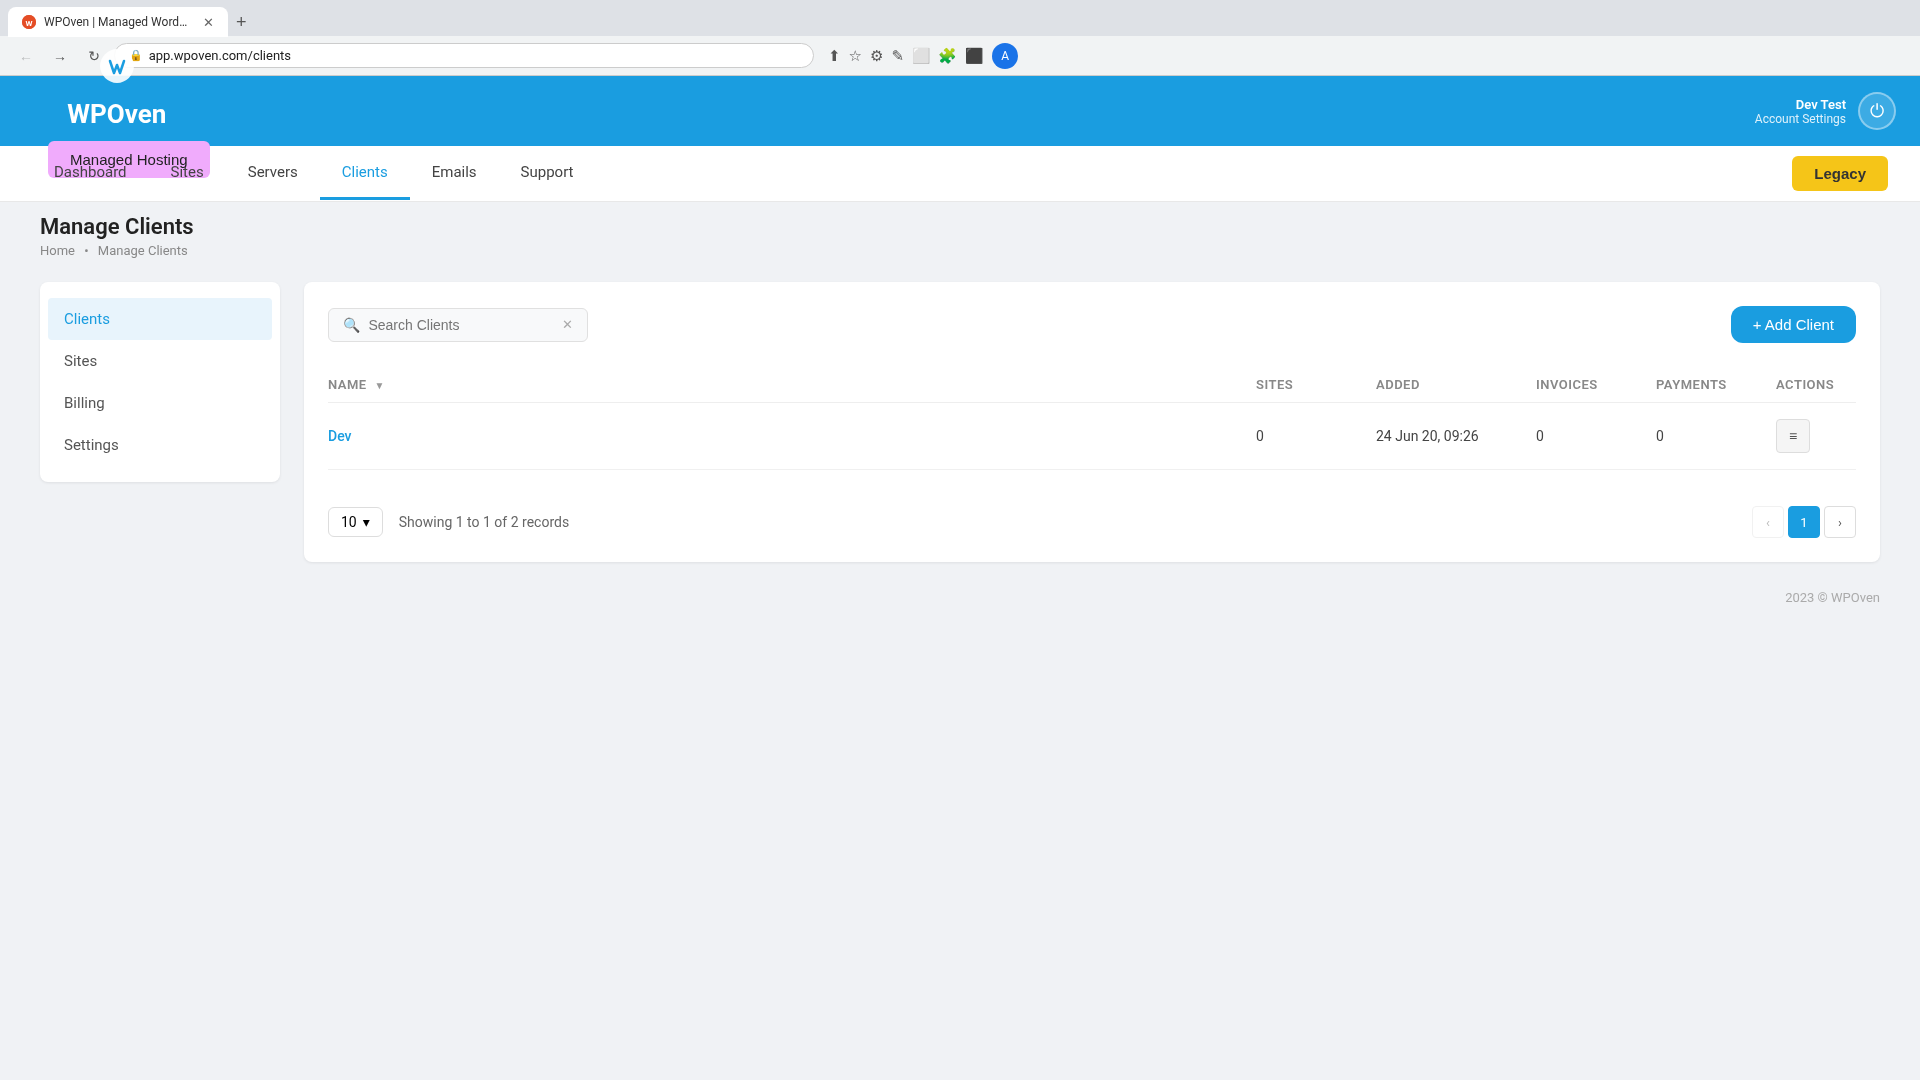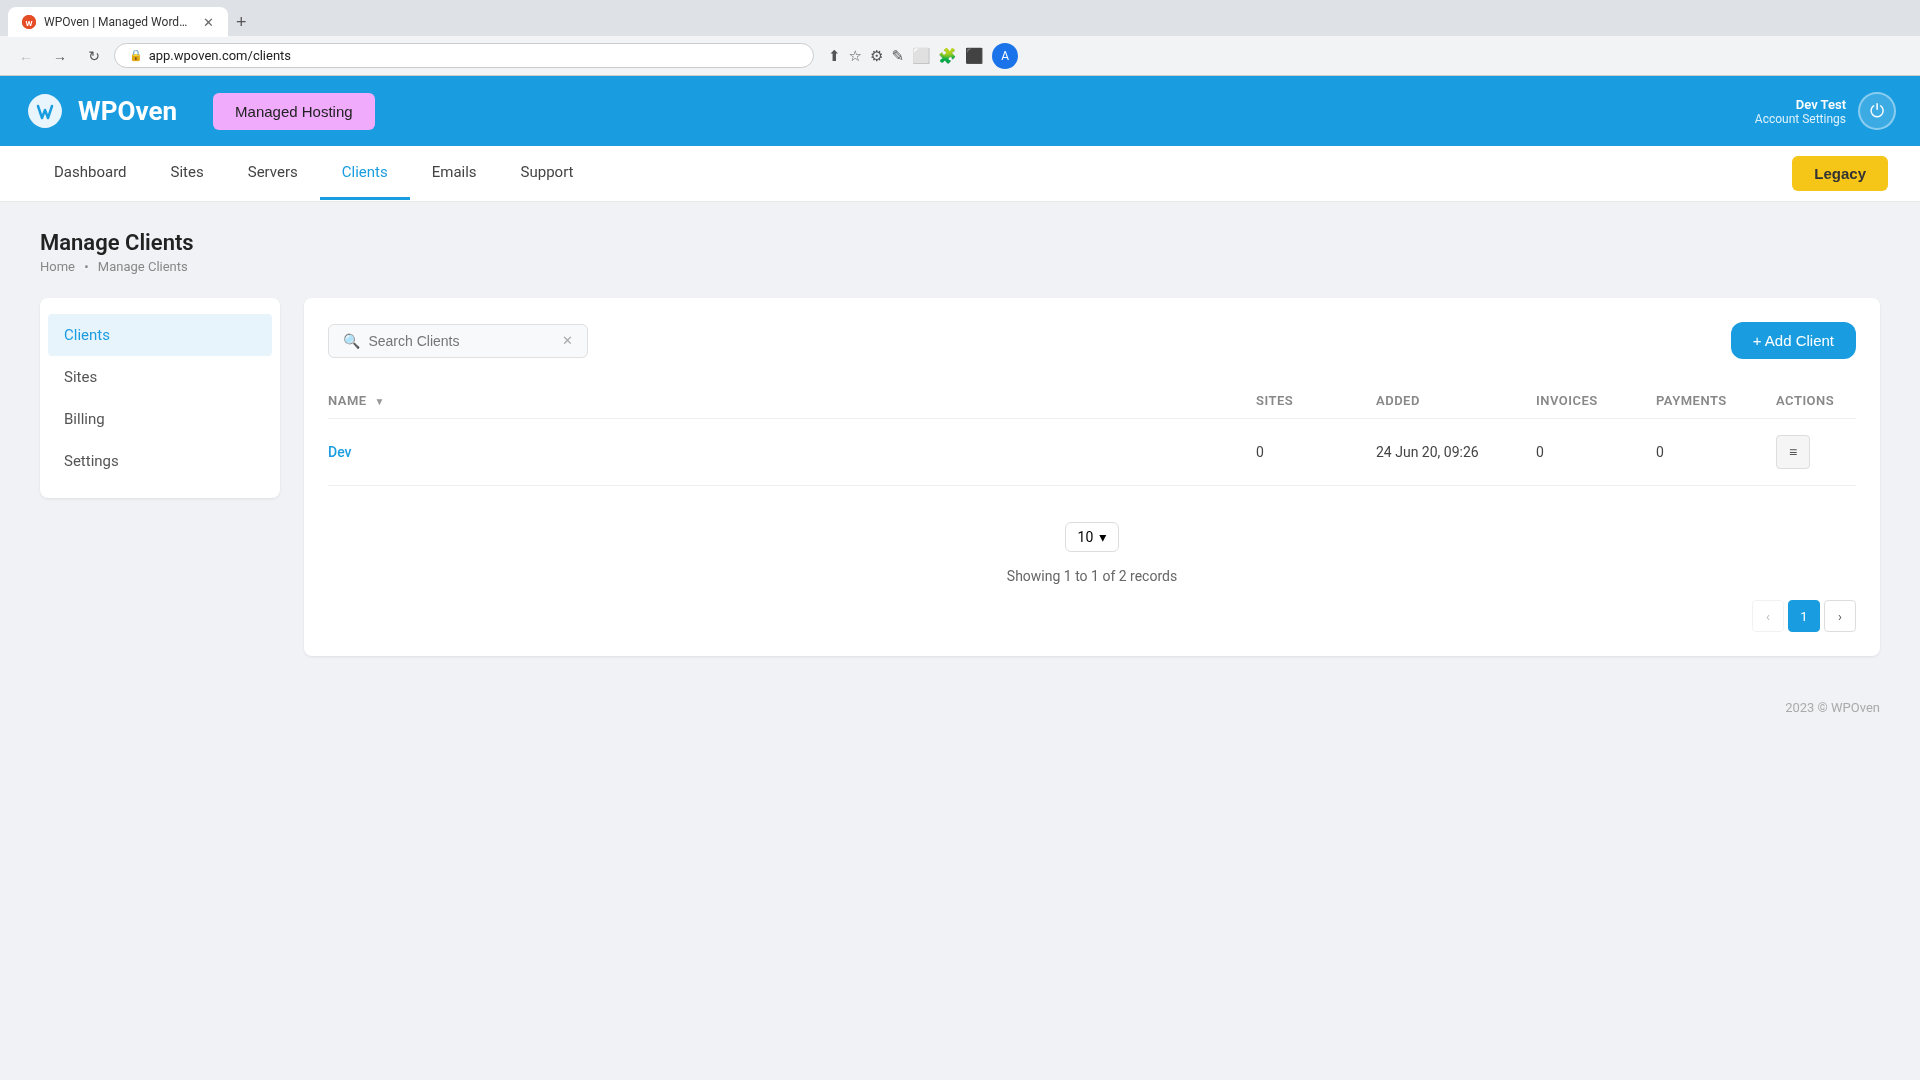--- a/index.html
+++ b/index.html
@@ -18,40 +18,40 @@
     .browser-nav-btn.disabled { opacity: 0.35; cursor: default; }
     .browser-address-bar { flex: 1; background: #fff; border: 1px solid #ccc; border-radius: 20px; padding: 4px 14px; font-size: 13px; color: #222; display: flex; align-items: center; gap: 6px; max-width: 700px; }
     .browser-address-bar .lock-icon { color: #555; font-size: 11px; }
     .browser-address-bar .url-text { color: #222; font-size: 13px; }
     .browser-right-icons { display: flex; align-items: center; gap: 8px; margin-left: 8px; }
     .browser-right-icons span { font-size: 15px; color: #555; cursor: pointer; }
     .browser-avatar { width: 26px; height: 26px; border-radius: 50%; background: #1a73e8; color: white; font-size: 12px; display: flex; align-items: center; justify-content: center; cursor: pointer; }
 
     
     .app-header { background: #1a9de0; display: flex; align-items: center; padding: 0 24px; height: 70px; }
-    .logo-area { display: flex; align-items: center; gap: 12px; }
+    .logo-area { display: flex; align-items: center; gap: 12px; flex-direction: column; }
     .logo-text { color: white; font-size: 26px; font-weight: 700; display: flex; align-items: center; gap: 4px; }
     .logo-icon { width: 42px; height: 42px; }
     .managed-hosting-btn { background: #f0abfc; color: #222; font-size: 15px; font-weight: 500; padding: 10px 22px; border-radius: 6px; margin-left: 24px; cursor: pointer; border: none; }
     .header-right { margin-left: auto; display: flex; align-items: center; gap: 12px; }
     .user-info { text-align: right; }
     .user-name { color: white; font-size: 13px; font-weight: 600; }
     .user-settings { color: rgba(255,255,255,0.85); font-size: 12px; }
     .power-btn { width: 38px; height: 38px; background: rgba(255,255,255,0.15); border-radius: 50%; display: flex; align-items: center; justify-content: center; cursor: pointer; color: white; font-size: 18px; border: 2px solid rgba(255,255,255,0.4); }
 
     
     .nav-bar { background: white; display: flex; align-items: center; padding: 0 32px; height: 56px; border-bottom: 1px solid #e8e8e8; }
     .nav-links { display: flex; gap: 0; }
     .nav-link { padding: 16px 22px; font-size: 15px; color: #444; cursor: pointer; border-bottom: 3px solid transparent; text-decoration: none; }
     .nav-link.active { color: #1a9de0; border-bottom: 3px solid #1a9de0; }
     .nav-right { margin-left: auto; }
     .legacy-btn { background: #f5c518; color: #333; font-weight: 600; padding: 9px 22px; border-radius: 6px; border: none; font-size: 15px; cursor: pointer; }
 
     
-    .page-content { padding: 28px 40px; }
+    .page-content { padding: 12px 40px; }
     .page-title { font-size: 22px; font-weight: 600; color: #222; margin-bottom: 4px; }
     .breadcrumb { font-size: 13px; color: #888; margin-bottom: 24px; }
     .breadcrumb a { color: #888; text-decoration: none; }
     .breadcrumb .separator { margin: 0 6px; }
 
     
     .main-layout { display: flex; gap: 24px; }
 
     
     .sidebar { background: white; border-radius: 8px; padding: 16px 0; width: 240px; flex-shrink: 0; height: fit-content; box-shadow: 0 1px 3px rgba(0,0,0,0.08); }
@@ -71,21 +71,21 @@
     
     .table-header { display: grid; grid-template-columns: 1fr 120px 160px 120px 120px 80px; padding: 10px 0; border-bottom: 1px solid #eee; }
     .table-header-cell { font-size: 13px; font-weight: 600; color: #888; letter-spacing: 0.5px; text-transform: uppercase; }
     .table-row { display: grid; grid-template-columns: 1fr 120px 160px 120px 120px 80px; padding: 16px 0; border-bottom: 1px solid #f0f0f0; align-items: center; }
     .table-cell { font-size: 14px; color: #444; }
     .table-cell.name-cell a { color: #1a9de0; text-decoration: none; font-size: 14px; font-weight: 500; }
     .actions-btn { background: #f5f5f5; border: 1px solid #ddd; border-radius: 4px; width: 34px; height: 34px; display: flex; align-items: center; justify-content: center; cursor: pointer; }
     .actions-icon { font-size: 14px; color: #555; }
 
     
-    .pagination-area { display: flex; align-items: center; gap: 16px; margin-top: 20px; padding-top: 16px; flex-direction: column; }
+    .pagination-area { display: flex; align-items: center; gap: 16px; margin-top: 20px; padding-top: 16px; }
     .per-page-select { display: flex; align-items: center; background: white; border: 1px solid #ddd; border-radius: 6px; padding: 6px 12px; font-size: 14px; gap: 6px; cursor: pointer; }
     .records-text { font-size: 14px; color: #666; }
     .page-controls { margin-left: auto; display: flex; align-items: center; gap: 4px; }
     .page-btn { width: 32px; height: 32px; display: flex; align-items: center; justify-content: center; border-radius: 4px; border: 1px solid #ddd; background: white; cursor: pointer; font-size: 13px; color: #555; }
     .page-btn.active { background: #1a9de0; color: white; border-color: #1a9de0; }
     .page-btn.disabled { opacity: 0.4; cursor: default; }
 
     
     .footer { text-align: right; padding: 16px 40px; font-size: 13px; color: #aaa; margin-top: auto; margin-left: 37px; }
 

